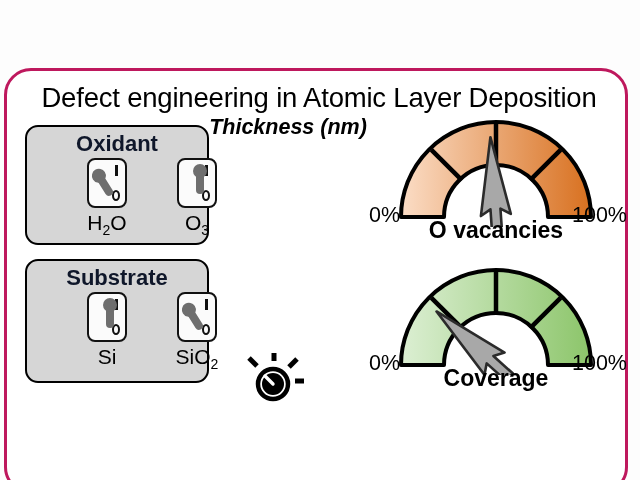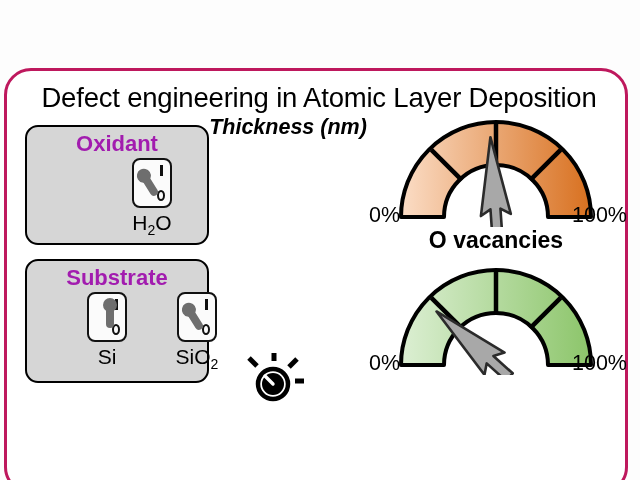--- a/index.html
+++ b/index.html
@@ -61,21 +61,21 @@
   #panel-oxidant  { left: 18px; top: 54px;  width: 184px; height: 120px; }
   #panel-substrate{ left: 18px; top: 188px; width: 184px; height: 124px; }
 
   .panel-title {
     position: absolute;
     left: 0; top: 4px;
     width: 100%;
     text-align: center;
     font-size: 22px;
     font-weight: bold;
-    color: #a21caf;
+    color: #0f172a;
   }
 
   .switch-row {
     position: absolute;
     left: 0;
     top: 31px;
     width: 100%;
     display: flex;
     justify-content: space-around;
     align-items: flex-start;
@@ -245,21 +245,21 @@
     position: absolute;
     font-size: 21.5px;
     color: #000000;
     white-space: nowrap;
   }
   .lbl-0   { left: 2px;  top: 84px; }
   .lbl-100 { right: -2px; top: 84px; margin-left: 24px; }
   .gauge-caption {
     position: absolute;
     left: 0;
-    top: 108px;
+    top: 98px;
     width: 258px;
     text-align: center;
     font-size: 23px;
     font-weight: bold;
     color: #000000;
     white-space: nowrap;
   }
 </style>
 </head>
 <body>
@@ -280,20 +280,31 @@
             <div class="mark-zero"></div>
             <div class="lever off">
               <div class="stem"></div>
               <div class="knob"></div>
             </div>
           </div>
           <div class="switch-label"><span>H</span><sub>2</sub><span>O</span></div>
         </div>
 
 
+        <div class="switch-cell">
+          <div class="toggle">
+            <div class="mark-one"></div>
+            <div class="mark-zero"></div>
+            <div class="lever on">
+              <div class="stem"></div>
+              <div class="knob"></div>
+            </div>
+          </div>
+          <div class="switch-label"><span>O</span><sub>3</sub></div>
+        </div>
 
       </div>
     </div>
 
     <div class="panel" id="panel-substrate">
       <div class="panel-title">Substrate</div>
       <div class="switch-row">
 
         <div class="switch-cell">
           <div class="toggle">
@@ -378,16 +389,17 @@
           <line x1="38.4" y1="30.8" x2="68.8" y2="61.2"></line>
           <line x1="103" y1="3" x2="103" y2="46"></line>
           <line x1="167.6" y1="30.8" x2="137.2" y2="61.2"></line>
         </g>
         <g transform="rotate(-48 103 98)">
           <polygon points="103,18 118,96 108,90 108,116 98,116 98,90 88,96" fill="#a8a8a8" stroke="#2b2b2b" stroke-width="2.6" stroke-linejoin="round"></polygon>
         </g>
       </svg>
       <div class="gauge-end-label lbl-0">0%</div>
       <div class="gauge-end-label lbl-100">100%</div>
+      <div class="gauge-caption">Coverage</div>
     </div>
 
   </div>
 </div>
 
 </body></html>

